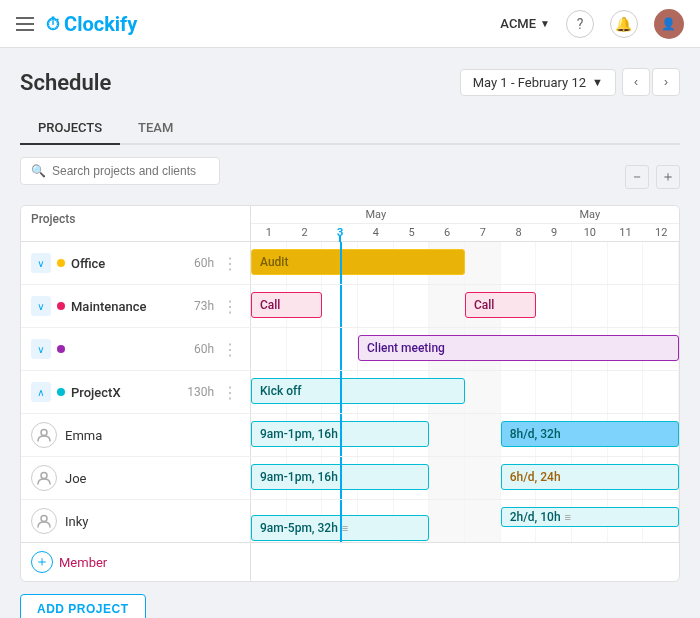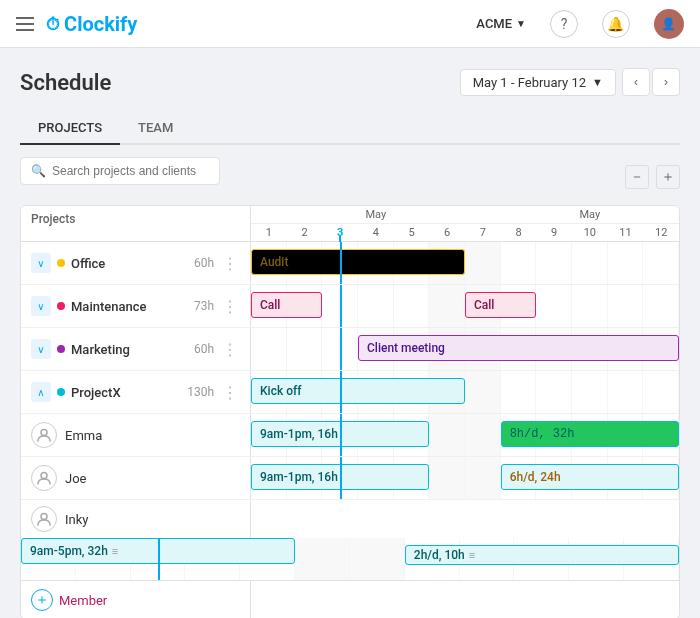--- a/index.html
+++ b/index.html
@@ -4,21 +4,21 @@
   <style>
     * { box-sizing: border-box; margin: 0; padding: 0; }
     body { font-family: -apple-system, BlinkMacSystemFont, 'Segoe UI', Roboto, sans-serif; background: #f0f2f5; font-size: 13px; color: #333; }
 
     
     .header { background: #fff; display: flex; align-items: center; padding: 0 16px; height: 48px; border-bottom: 1px solid #e0e0e0; }
     .header-left { display: flex; align-items: center; gap: 12px; flex: 1; }
     .hamburger { cursor: pointer; display: flex; flex-direction: column; gap: 4px; }
     .hamburger span { display: block; width: 18px; height: 2px; background: #666; }
     .logo { display: flex; align-items: center; gap: 4px; color: #03a9f4; font-size: 20px; font-weight: 700; }
-    .header-right { display: flex; align-items: center; gap: 24px; }
+    .header-right { display: flex; align-items: center; gap: 16px; }
     .acme-btn { display: flex; align-items: center; gap: 4px; cursor: pointer; font-size: 13px; font-weight: 500; color: #333; }
     .header-icon { width: 28px; height: 28px; border-radius: 50%; border: 1.5px solid #ccc; display: flex; align-items: center; justify-content: center; cursor: pointer; color: #666; font-size: 14px; }
     .avatar { width: 30px; height: 30px; border-radius: 50%; background: #b0695c; cursor: pointer; overflow: hidden; display: flex; align-items: center; justify-content: center; color: #fff; font-size: 12px; }
 
     
     .page { padding: 20px 20px 0 20px; background: #f0f2f5; min-height: calc(100vh - 48px); }
     .page-header { display: flex; align-items: center; justify-content: space-between; margin-bottom: 16px; }
     .page-title { font-size: 22px; font-weight: 600; color: #333; }
     .date-range-btn { display: flex; align-items: center; gap: 6px; background: #fff; border: 1px solid #ddd; border-radius: 4px; padding: 5px 12px; cursor: pointer; font-size: 13px; color: #333; }
     .date-nav { display: flex; gap: 2px; }
@@ -37,21 +37,21 @@
     
     .schedule-wrapper { background: #fff; border: 1px solid #e0e0e0; border-radius: 6px; overflow: hidden; }
     .zoom-btn { background: none; border: 1px solid #ddd; border-radius: 3px; width: 24px; height: 24px; display: flex; align-items: center; justify-content: center; cursor: pointer; color: #666; font-size: 14px; margin-left: 3px; }
     .grid-header { display: flex; border-bottom: 1px solid #e0e0e0; background: #fff; }
     .col-projects { width: 230px; min-width: 230px; padding: 6px 10px; font-size: 12px; color: #666; font-weight: 500; border-right: 1px solid #e0e0e0; }
 
     .col-timeline { flex: 1; position: relative; }
 
     
     .project-row { display: flex; border-bottom: 1px solid #f0f0f0; min-height: 42px; align-items: stretch; }
-    .project-row:last-child { border-bottom: none; flex-direction: column; }
+    .project-row:last-child { border-bottom: none; }
     .project-info { width: 230px; min-width: 230px; display: flex; align-items: center; padding: 6px 10px; gap: 6px; border-right: 1px solid #e0e0e0; }
     .expand-btn { width: 20px; height: 20px; background: #e8f4fd; border-radius: 3px; display: flex; align-items: center; justify-content: center; cursor: pointer; color: #03a9f4; font-size: 10px; flex-shrink: 0; }
     .dot { width: 8px; height: 8px; border-radius: 50%; flex-shrink: 0; }
     .project-name { font-size: 13px; font-weight: 500; color: #333; flex: 1; }
     .project-hours { font-size: 12px; color: #999; margin-left: auto; }
     .more-btn { color: #bbb; font-size: 16px; cursor: pointer; padding: 0 2px; }
     .member-info { width: 230px; min-width: 230px; display: flex; align-items: center; padding: 6px 10px; gap: 8px; border-right: 1px solid #e0e0e0; }
     .member-avatar { width: 26px; height: 26px; border-radius: 50%; border: 1.5px solid #ccc; display: flex; align-items: center; justify-content: center; color: #aaa; font-size: 13px; flex-shrink: 0; }
     .member-name { font-size: 13px; color: #333; }
 
@@ -190,21 +190,21 @@
               <div class="day-col" style="background: rgb(248, 248, 248);"></div>
               <div class="day-col" style="background: rgb(248, 248, 248);"></div>
               <div class="day-col"></div>
               <div class="day-col"></div>
               <div class="day-col"></div>
               <div class="day-col"></div>
               <div class="day-col"></div>
             </div>
             <div style="position: absolute; top: 0px; bottom: 0px; left: 20.8333%; width: 2px; background: rgb(3, 169, 244); z-index: 5;"></div>
             <div class="events">
-              <div class="event-bar" style="left: 0%; width: 50%; background: #000000; border: 1.5px solid rgb(245, 197, 24); color: rgb(122, 96, 0); top: 7px; height: 26px;">Audit</div>
+              <div class="event-bar" style="left: 0%; width: 50%; background: #eab308; border: 1.5px solid rgb(245, 197, 24); color: rgb(122, 96, 0); top: 7px; height: 26px;">Audit</div>
             </div>
           </div>
         </div>
         <div class="project-row">
           <div class="project-info">
             <div class="expand-btn">∨</div>
             <div class="dot" style="background: rgb(233, 30, 99);"></div>
             <span class="project-name">Maintenance</span>
             <span class="project-hours">73h</span>
             <span class="more-btn">⋮</span>
@@ -228,21 +228,20 @@
             <div class="events">
               <div class="event-bar" style="left: 0%; width: 16.6667%; background: rgb(252, 228, 236); border: 1.5px solid rgb(233, 30, 99); color: rgb(136, 14, 79); top: 7px; height: 26px;">Call</div>
               <div class="event-bar" style="left: 50%; width: 16.6667%; background: rgb(252, 228, 236); border: 1.5px solid rgb(233, 30, 99); color: rgb(136, 14, 79); top: 7px; height: 26px;">Call</div>
             </div>
           </div>
         </div>
         <div class="project-row">
           <div class="project-info">
             <div class="expand-btn">∨</div>
             <div class="dot" style="background: rgb(156, 39, 176);"></div>
-            <span class="project-name">Marketing</span>
             <span class="project-hours">60h</span>
             <span class="more-btn">⋮</span>
           </div>
           <div class="timeline-cell">
             <div class="day-cols">
               <div class="day-col"></div>
               <div class="day-col"></div>
               <div class="day-col"></div>
               <div class="day-col"></div>
               <div class="day-col"></div>
@@ -310,21 +309,21 @@
               <div class="day-col" style="background: rgb(248, 248, 248);"></div>
               <div class="day-col"></div>
               <div class="day-col"></div>
               <div class="day-col"></div>
               <div class="day-col"></div>
               <div class="day-col"></div>
             </div>
             <div style="position: absolute; top: 0px; bottom: 0px; left: 20.8333%; width: 2px; background: rgb(3, 169, 244); z-index: 5;"></div>
             <div class="events">
               <div class="event-bar" style="left: 0%; width: 41.6667%; background: rgb(224, 247, 250); border: 1.5px solid rgb(0, 188, 212); color: rgb(0, 96, 100); top: 7px; height: 26px;">9am-1pm, 16h</div>
-              <div class="event-bar" style="left: 58.3333%; width: 41.6667%; background: #22c55e; border: 1.5px solid rgb(0, 188, 212); color: rgb(0, 96, 100); top: 7px; height: 26px; font-family: Liberation Mono, monospace;">8h/d, 32h</div>
+              <div class="event-bar" style="left: 58.3333%; width: 41.6667%; background: #7dd3fc; border: 1.5px solid rgb(0, 188, 212); color: rgb(0, 96, 100); top: 7px; height: 26px;">8h/d, 32h</div>
             </div>
           </div>
         </div>
         <div class="project-row">
           <div class="member-info">
             <div class="member-avatar">
               <svg width="16" height="16" viewBox="0 0 16 16" fill="none">
       <circle cx="8" cy="5.5" r="3" stroke="#aaa" stroke-width="1.5"></circle>
       <path d="M2 14c0-3.31 2.69-5 6-5s6 1.69 6 5" stroke="#aaa" stroke-width="1.5" stroke-linecap="round"></path>
     </svg>
@@ -373,21 +372,21 @@
               <div class="day-col" style="background: rgb(248, 248, 248);"></div>
               <div class="day-col" style="background: rgb(248, 248, 248);"></div>
               <div class="day-col"></div>
               <div class="day-col"></div>
               <div class="day-col"></div>
               <div class="day-col"></div>
               <div class="day-col"></div>
             </div>
             <div style="position: absolute; top: 0px; bottom: 0px; left: 20.8333%; width: 2px; background: rgb(3, 169, 244); z-index: 5;"></div>
             <div class="events">
-              <div class="event-bar" style="left: 0%; width: 41.6667%; background: rgb(224, 247, 250); border: 1.5px solid rgb(0, 188, 212); color: rgb(0, 96, 100); top: 0; height: 26px;">9am-5pm, 32h<span style="margin-left: 4px; font-size: 11px; color: rgb(153, 153, 153);">≡</span></div>
+              <div class="event-bar" style="left: 0%; width: 41.6667%; background: rgb(224, 247, 250); border: 1.5px solid rgb(0, 188, 212); color: rgb(0, 96, 100); top: 15px; height: 26px;">9am-5pm, 32h<span style="margin-left: 4px; font-size: 11px; color: rgb(153, 153, 153);">≡</span></div>
               <div class="event-bar" style="left: 58.3333%; width: 41.6667%; background: rgb(224, 247, 250); border: 1.5px solid rgb(0, 188, 212); color: rgb(0, 96, 100); top: 7px; height: 20px;">2h/d, 10h<span style="margin-left: 4px; font-size: 11px; color: rgb(153, 153, 153);">≡</span></div>
             </div>
           </div>
         </div>
       </div>
 
     <div class="add-member-row">
       <div class="add-member-cell">
         <div class="add-member-icon">＋</div>
         <span style="color:#be185d;">Member</span>

